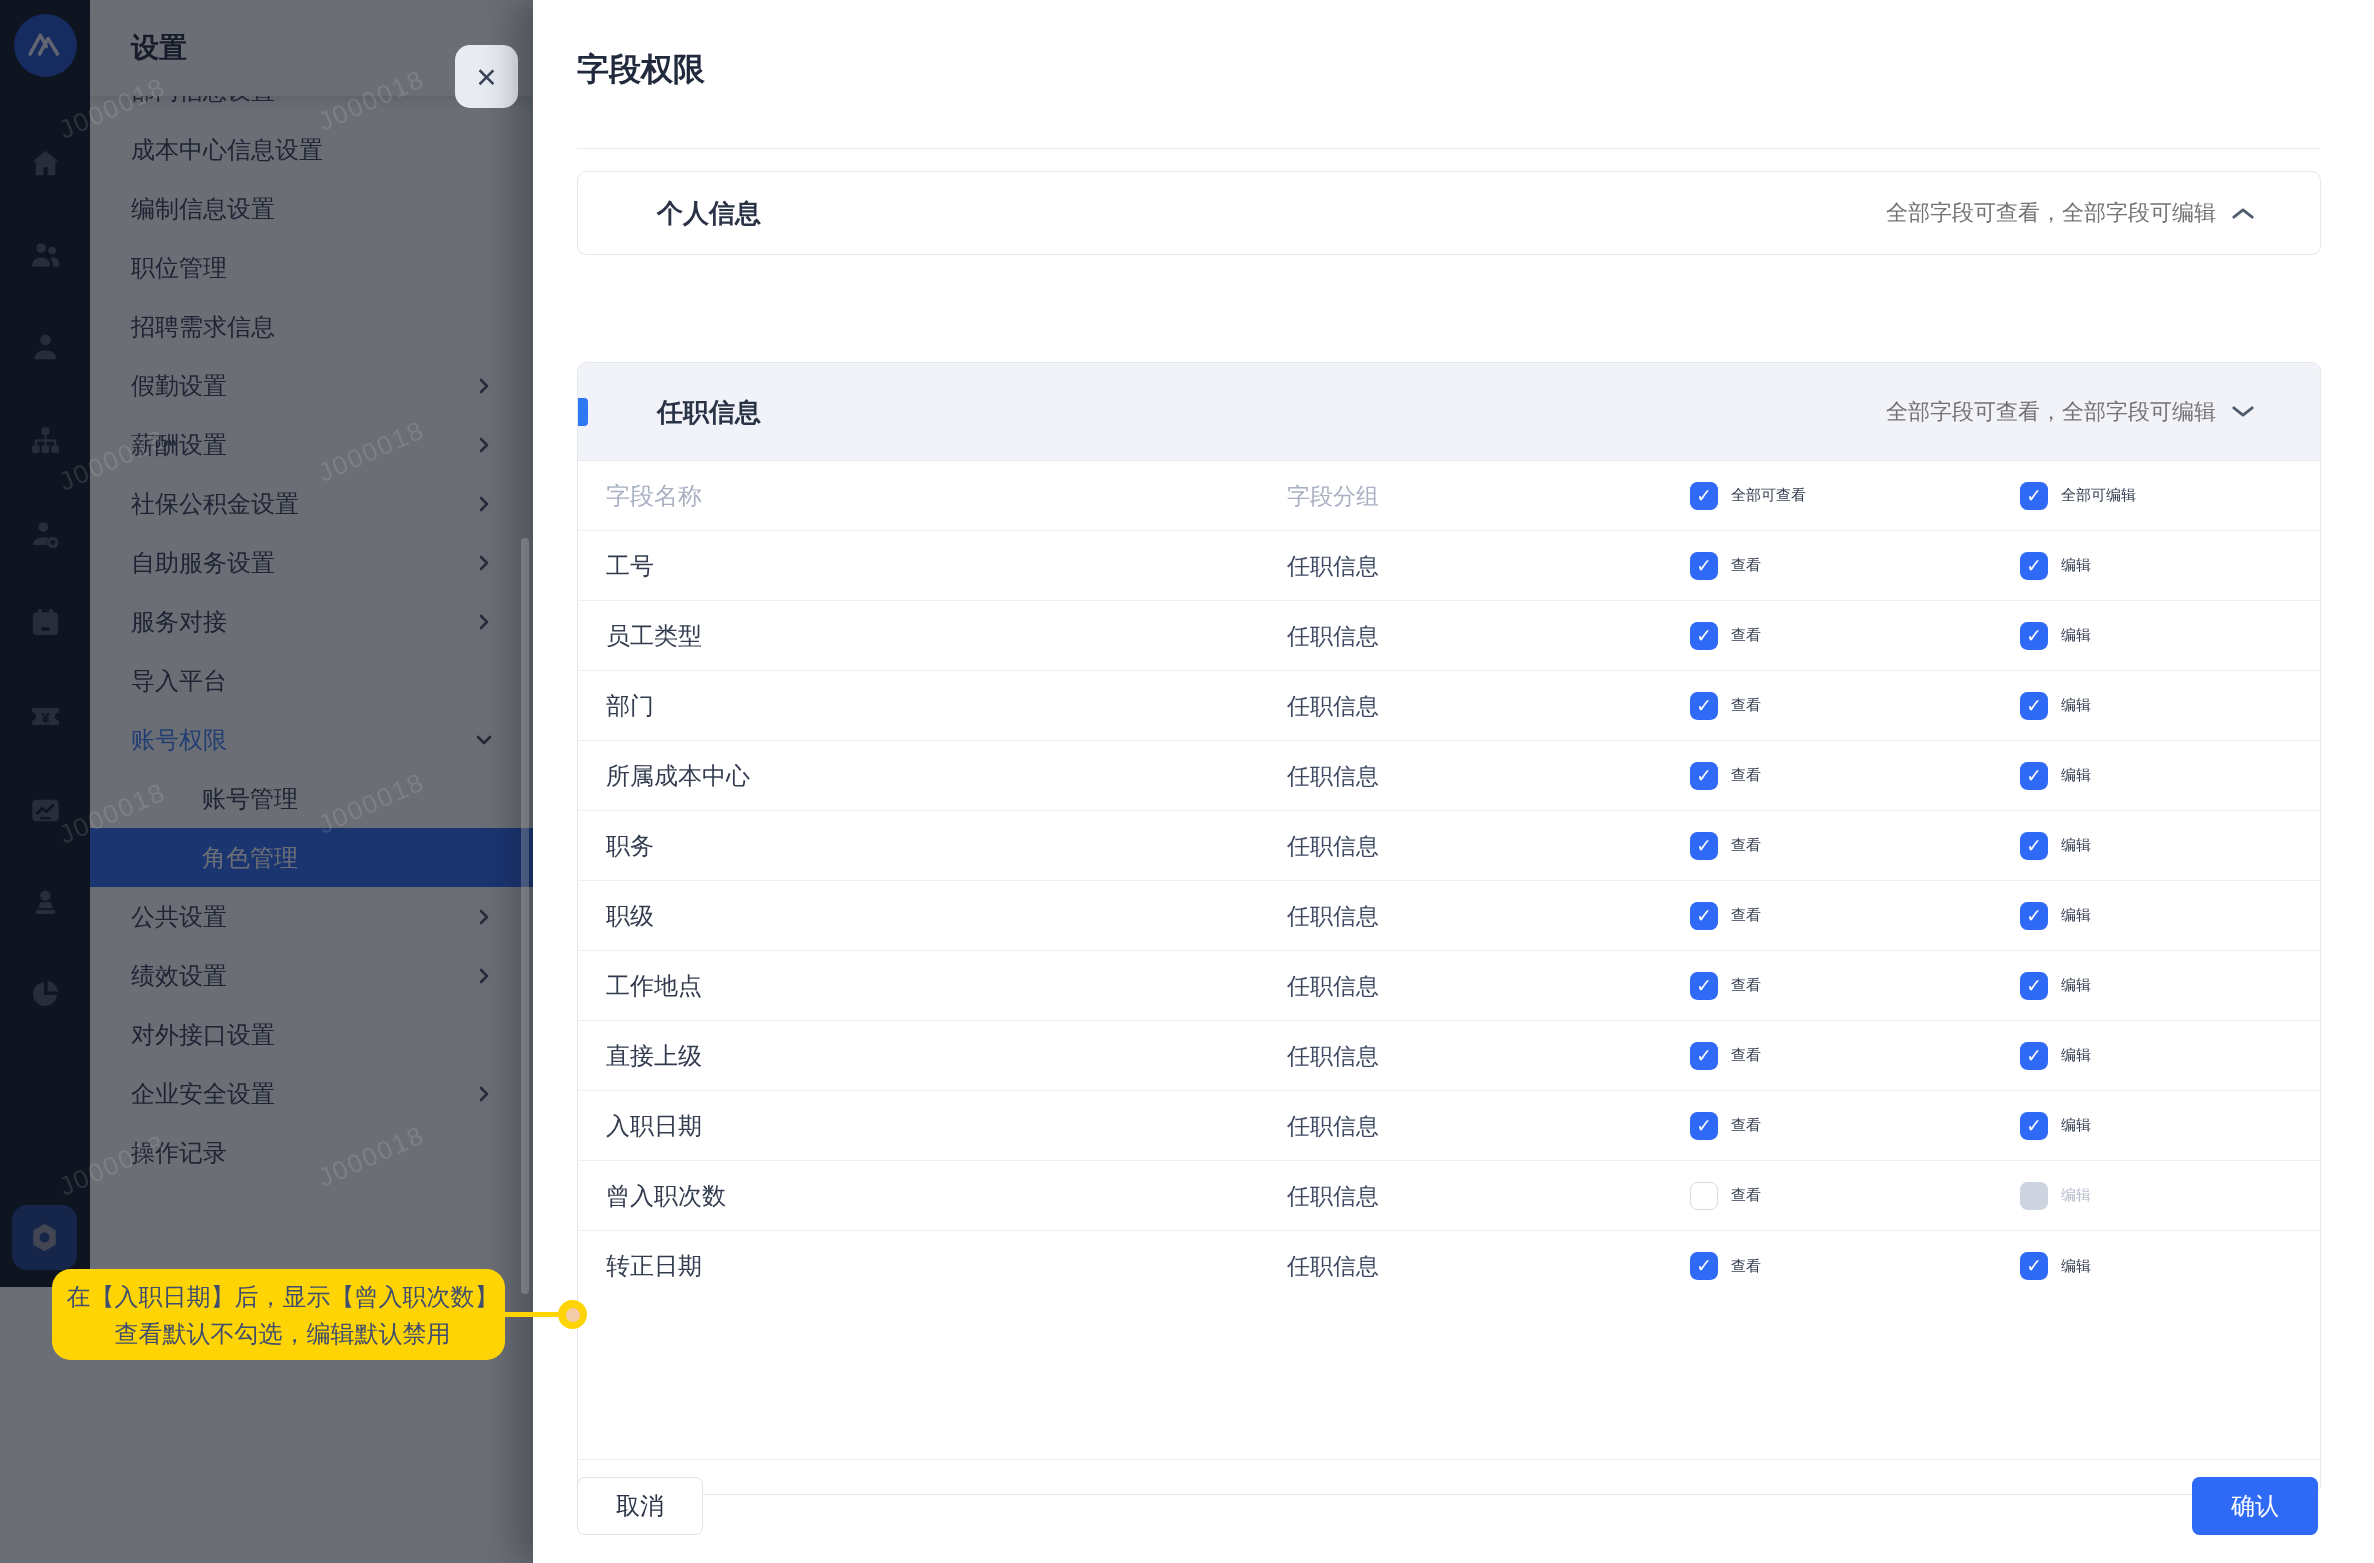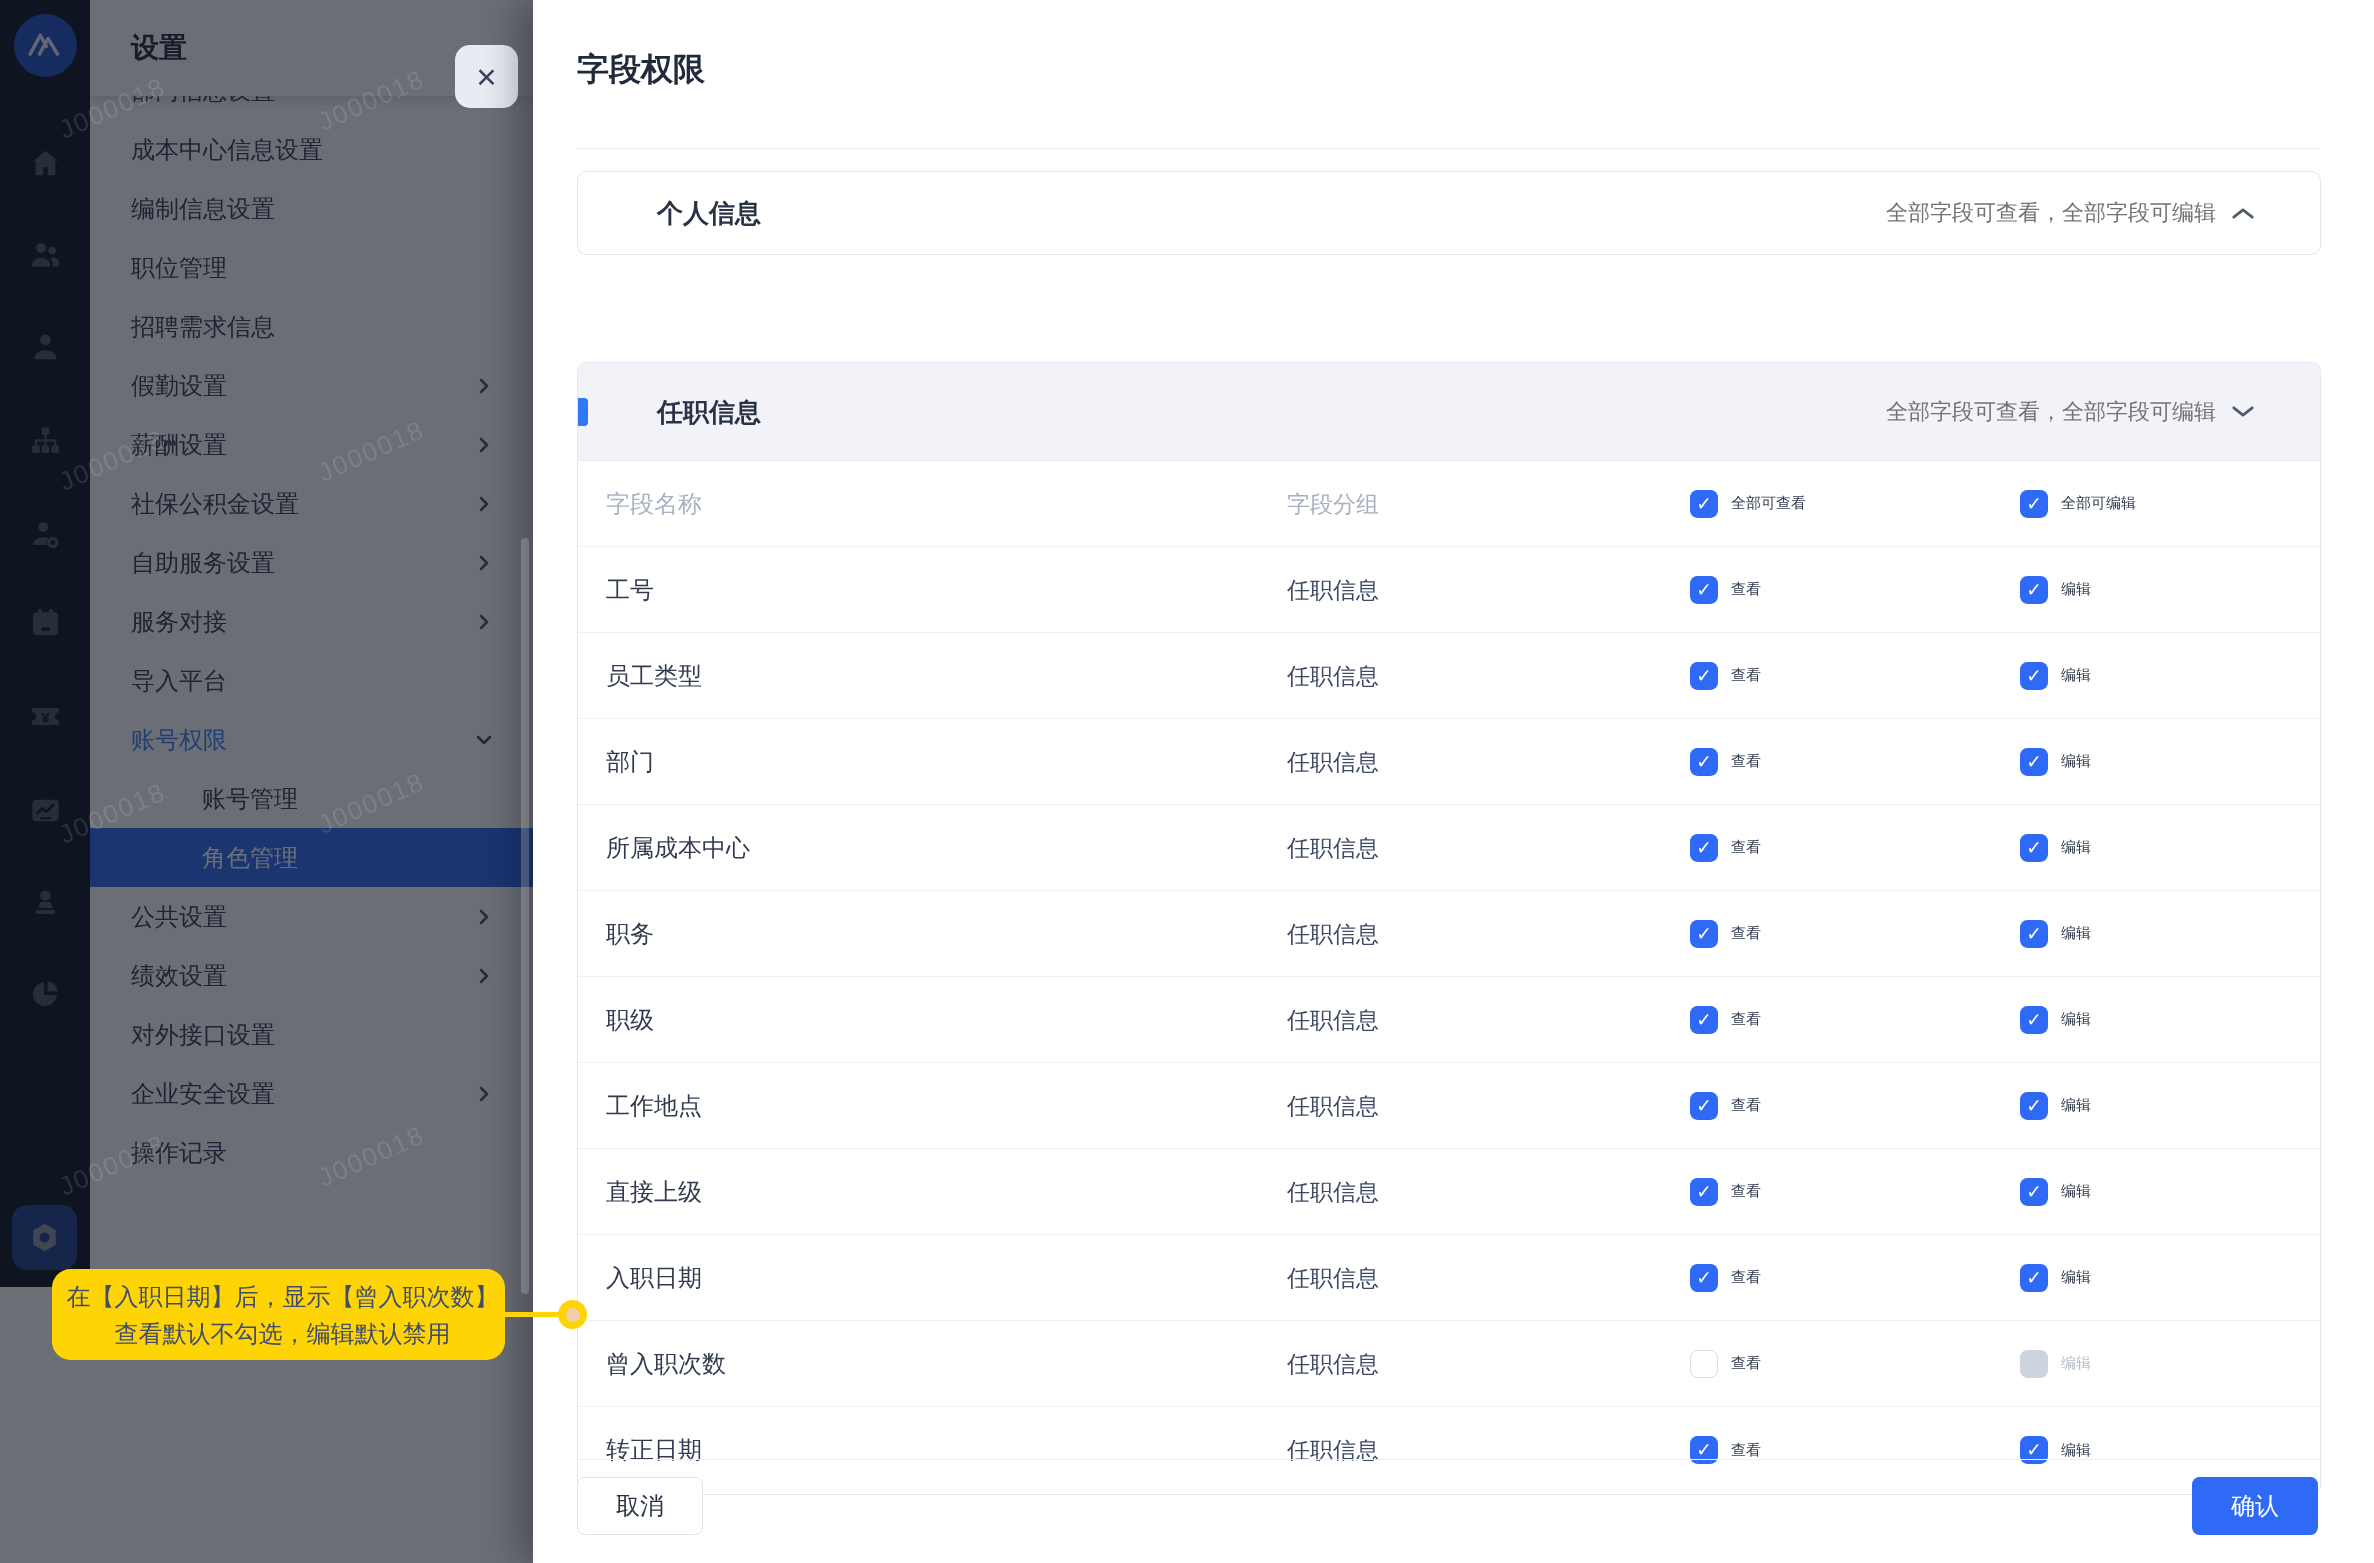--- a/index.html
+++ b/index.html
@@ -39,21 +39,21 @@
   .card{position:absolute;left:44px;width:1744px;border:0.9px solid #e3e7ef;border-radius:9.3px;background:#fff;}
   .card-collapsed{top:171px;height:84px;}
   .card-title{position:absolute;left:79px;top:50%;transform:translateY(-50%);font-size:26px;font-weight:bold;color:#2a3245;}
   .summary{position:absolute;right:65px;top:50%;transform:translateY(-50%);display:flex;align-items:center;gap:15px;cursor:pointer;}
   .summary-text{font-size:22px;color:#737373;}
   .summary svg{width:24px;height:15px;stroke:#515b6e;stroke-width:3;fill:none;stroke-linecap:round;stroke-linejoin:round;}
 
   .card-expanded{top:318px;height:1133px;overflow:hidden;margin-top:44px;}
   .c2-header{position:relative;height:98px;background:#f1f3f8;border-bottom:0.9px solid #e6e9f1;}
   .blue-tag{position:absolute;left:0;top:35px;width:10.2px;height:28px;border-radius:0 3.7px 3.7px 0;background:#2e78f6;}
-  .t-row{position:relative;height:86px;border-bottom:0.9px solid #edf0f5;}
+  .t-row{position:relative;height:70px;border-bottom:0.9px solid #edf0f5;}
   .t-row:last-child{border-bottom:none;}
   .col-name{position:absolute;left:28px;top:50%;transform:translateY(-50%);font-size:24px;color:#333c4f;}
   .col-group{position:absolute;left:709px;top:50%;transform:translateY(-50%);font-size:23px;color:#3e4a63;}
   .thead .col-name,.thead .col-group{color:#a9b0c2;}
   .col-view{position:absolute;left:1112px;top:50%;transform:translateY(-50%);display:flex;align-items:center;gap:13px;}
   .col-edit{position:absolute;left:1442px;top:50%;transform:translateY(-50%);display:flex;align-items:center;gap:13px;}
   .cb{width:28px;height:28px;border-radius:7.4px;display:flex;align-items:center;justify-content:center;font-size:18.6px;font-weight:bold;cursor:pointer;flex:0 0 auto;}
   .cb.checked{background:#2f6af7;color:#fff;}
   .cb.unchecked{background:#fff;border:1.9px solid #d6dbe5;color:transparent;}
   .cb.disabled{background:#cdd3df;color:transparent;cursor:default;}

